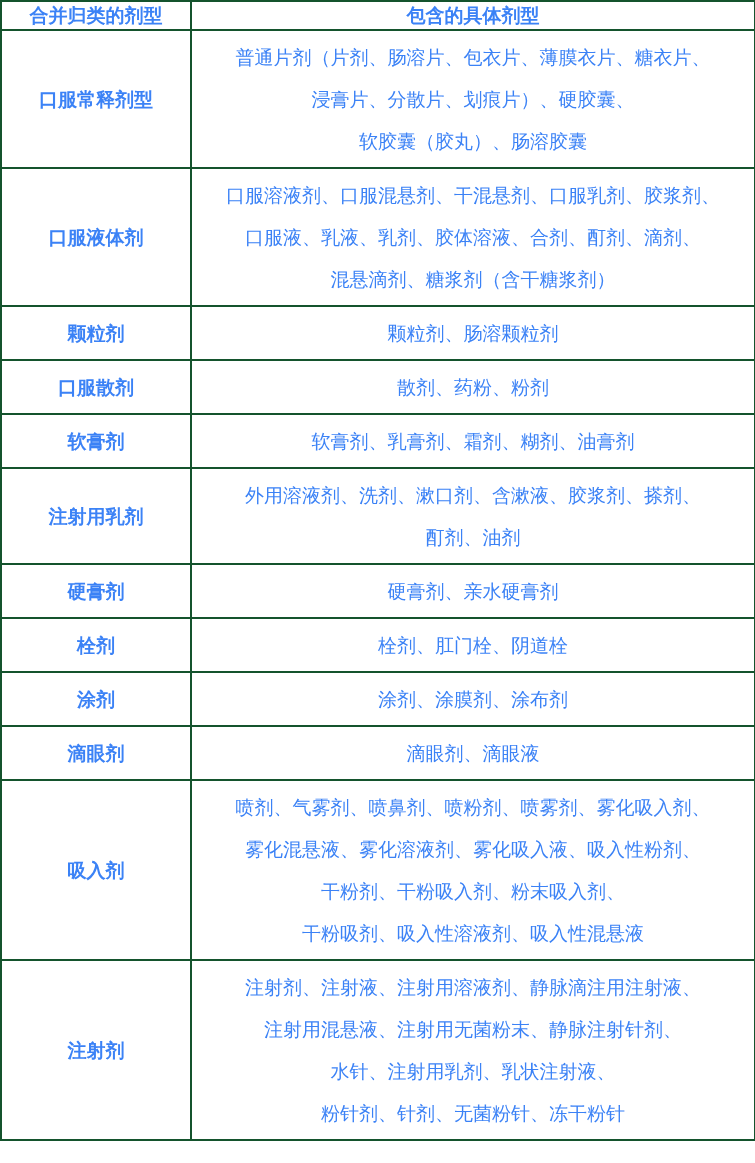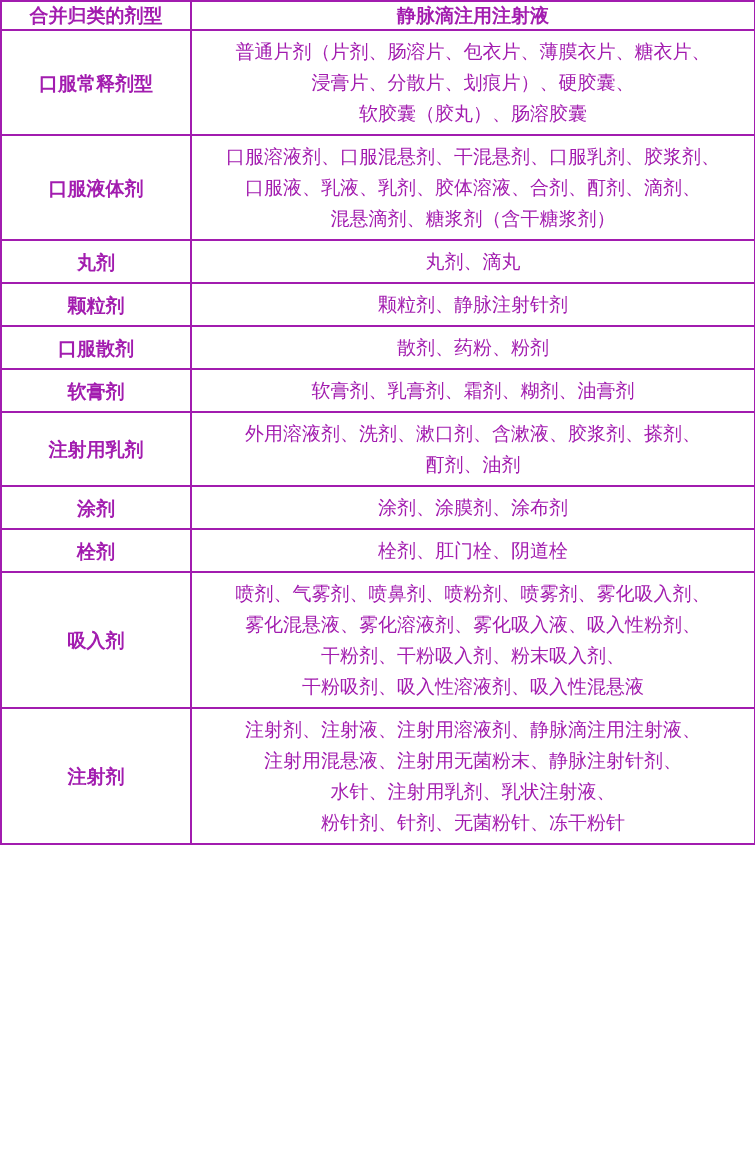--- a/index.html
+++ b/index.html
@@ -19,102 +19,106 @@
   table.dosage-table {
     border-collapse: collapse;
     width: 754px;
     table-layout: fixed;
     margin: 0;
   }
   table.dosage-table col.col-category { width: 190px; }
   table.dosage-table col.col-items    { width: 564px; }
   table.dosage-table th,
   table.dosage-table td {
-    border: 2px solid #a21caf;
+    border: 2px solid #14532d;
     text-align: center;
     vertical-align: middle;
     box-sizing: border-box;
-    color: #a21caf;
+    color: #3b82f6;
   }
   table.dosage-table th {
     font-size: 19px;
     font-weight: bold;
     line-height: 23px;
     padding: 2px 2px;
   }
   td.cat-cell {
     font-size: 19px;
     font-weight: bold;
     line-height: 26px;
     padding: 6px 4px;
   }
   td.items-cell {
     font-size: 19px;
     font-weight: normal;
-    line-height: 31px;
+    line-height: 42px;
     padding: 5px 12px;
     white-space: pre-line;
   }
 </style>
 </head>
 <body>
 
 <div class="page">
   <table class="dosage-table">
     <colgroup>
       <col class="col-category">
       <col class="col-items">
     </colgroup>
     <thead>
       <tr>
         <th>合并归类的剂型</th>
-        <th>静脉滴注用注射液</th>
+        <th>包含的具体剂型</th>
       </tr>
     </thead>
     <tbody>
         <tr>
           <td class="cat-cell">口服常释剂型</td>
           <td class="items-cell">普通片剂（片剂、肠溶片、包衣片、薄膜衣片、糖衣片、
 浸膏片、分散片、划痕片）、硬胶囊、
 软胶囊（胶丸）、肠溶胶囊</td>
         </tr>
         <tr>
           <td class="cat-cell">口服液体剂</td>
           <td class="items-cell">口服溶液剂、口服混悬剂、干混悬剂、口服乳剂、胶浆剂、
 口服液、乳液、乳剂、胶体溶液、合剂、酊剂、滴剂、
 混悬滴剂、糖浆剂（含干糖浆剂）</td>
         </tr>
         <tr>
-          <td class="cat-cell">丸剂</td>
-          <td class="items-cell">丸剂、滴丸</td>
-        </tr>
-        <tr>
           <td class="cat-cell">颗粒剂</td>
-          <td class="items-cell">颗粒剂、静脉注射针剂</td>
+          <td class="items-cell">颗粒剂、肠溶颗粒剂</td>
         </tr>
         <tr>
           <td class="cat-cell">口服散剂</td>
           <td class="items-cell">散剂、药粉、粉剂</td>
         </tr>
         <tr>
           <td class="cat-cell">软膏剂</td>
           <td class="items-cell">软膏剂、乳膏剂、霜剂、糊剂、油膏剂</td>
         </tr>
         <tr>
           <td class="cat-cell">注射用乳剂</td>
           <td class="items-cell">外用溶液剂、洗剂、漱口剂、含漱液、胶浆剂、搽剂、
 酊剂、油剂</td>
         </tr>
         <tr>
+          <td class="cat-cell">硬膏剂</td>
+          <td class="items-cell">硬膏剂、亲水硬膏剂</td>
+        </tr>
+        <tr>
+          <td class="cat-cell">栓剂</td>
+          <td class="items-cell">栓剂、肛门栓、阴道栓</td>
+        </tr>
+        <tr>
           <td class="cat-cell">涂剂</td>
           <td class="items-cell">涂剂、涂膜剂、涂布剂</td>
         </tr>
         <tr>
-          <td class="cat-cell">栓剂</td>
-          <td class="items-cell">栓剂、肛门栓、阴道栓</td>
+          <td class="cat-cell">滴眼剂</td>
+          <td class="items-cell">滴眼剂、滴眼液</td>
         </tr>
         <tr>
           <td class="cat-cell">吸入剂</td>
           <td class="items-cell">喷剂、气雾剂、喷鼻剂、喷粉剂、喷雾剂、雾化吸入剂、
 雾化混悬液、雾化溶液剂、雾化吸入液、吸入性粉剂、
 干粉剂、干粉吸入剂、粉末吸入剂、
 干粉吸剂、吸入性溶液剂、吸入性混悬液</td>
         </tr>
         <tr>
           <td class="cat-cell">注射剂</td>

